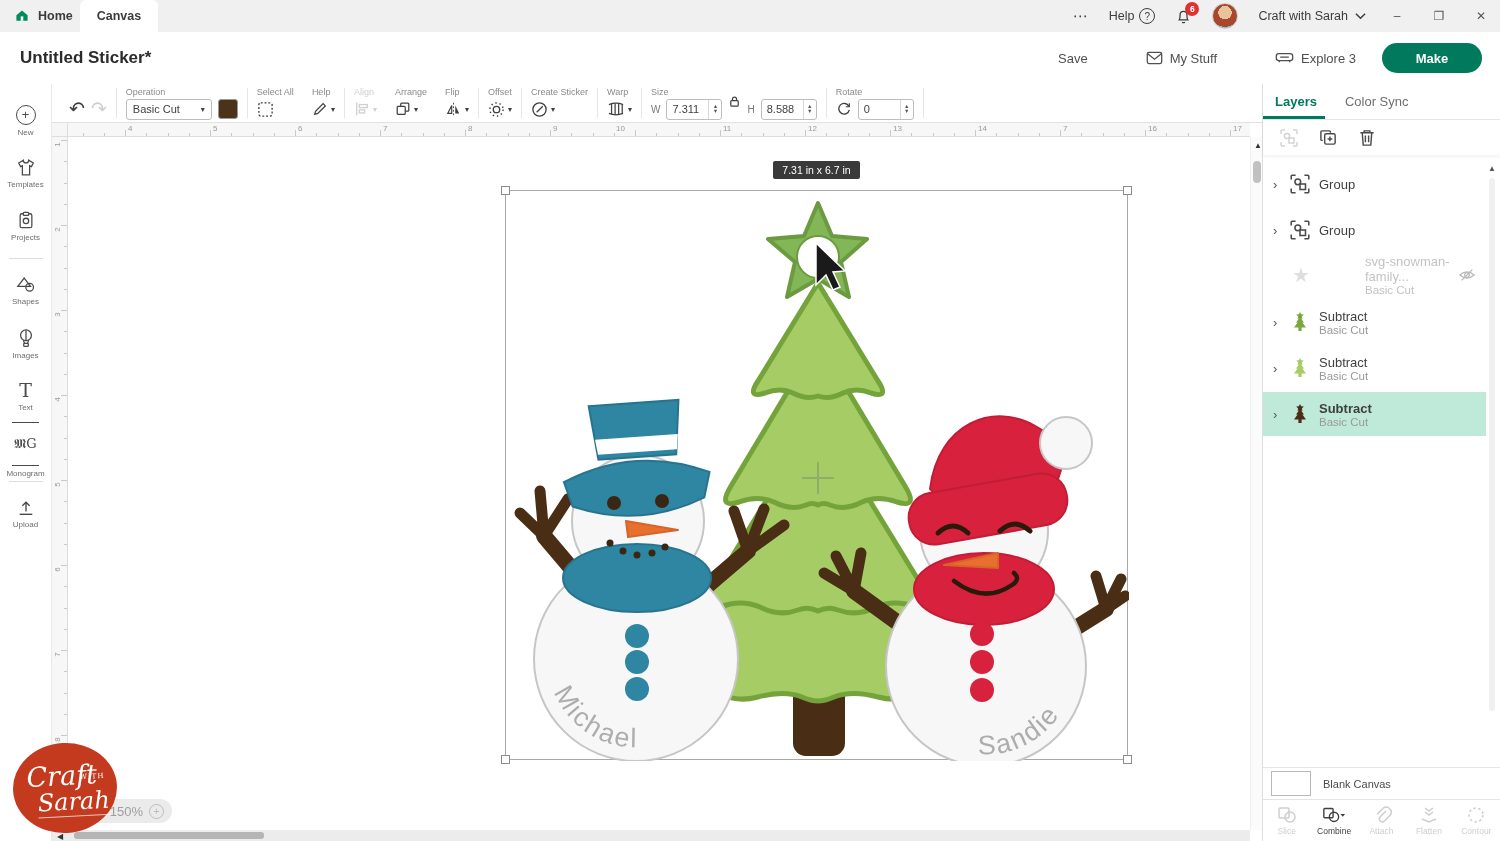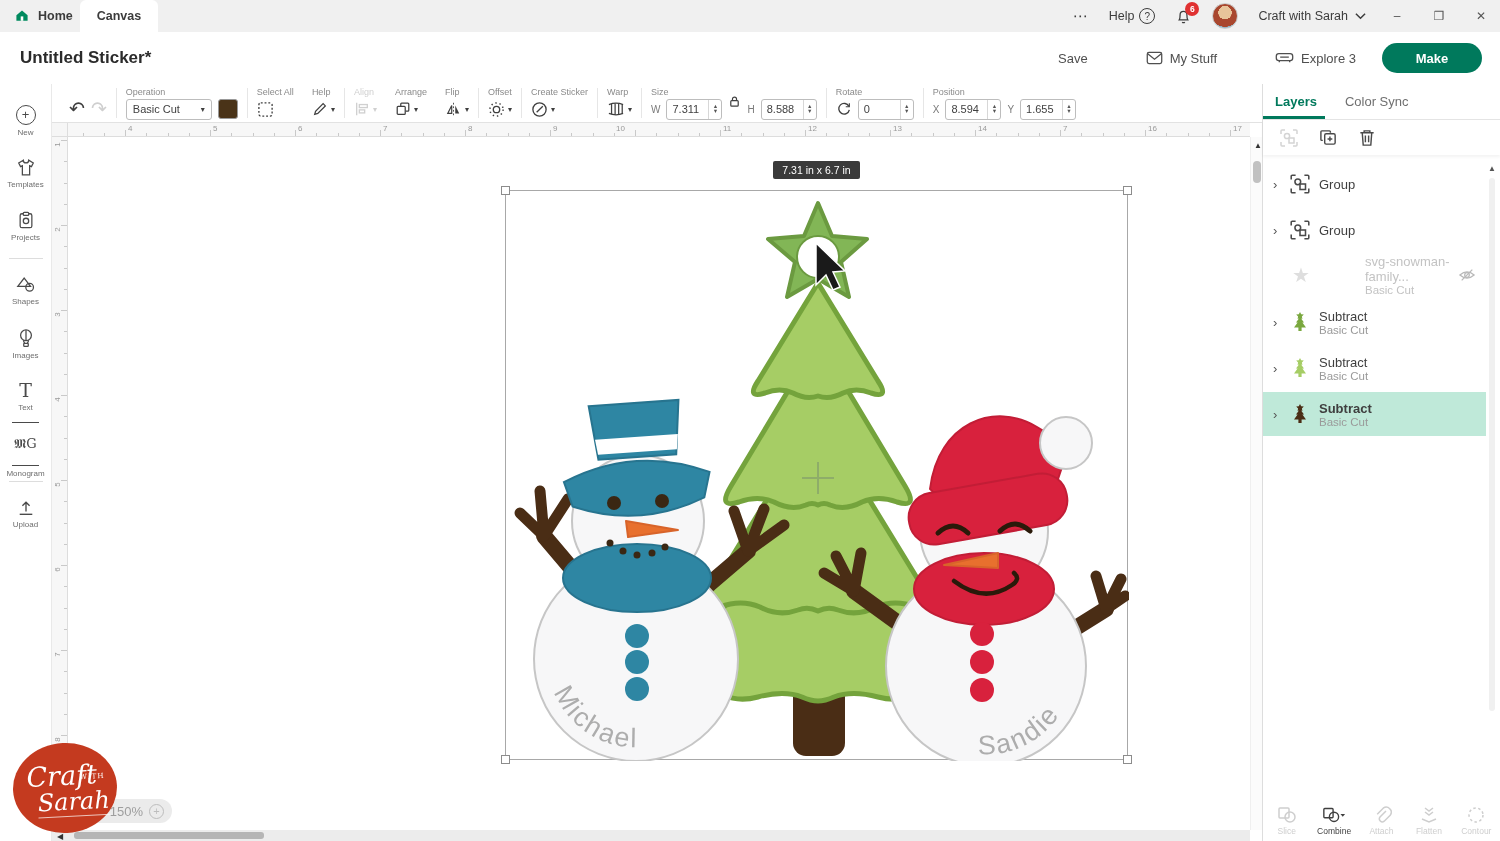--- a/index.html
+++ b/index.html
@@ -362,41 +362,20 @@
       <span class="num-input">
         <span class="ni-val">0</span>
         <span class="ni-step">
             <span>▲</span>
             <span>▼</span>
           </span>
       </span>
     </span>
   </div>
   <div class="tdiv"></div>
-  <div class="tgroup">
-    <span class="tlabel" style="align-self:flex-start">Position</span>
-    <span class="trow">
-      <span class="axis">X</span>
-      <span class="num-input">
-        <span class="ni-val">8.594</span>
-        <span class="ni-step">
-            <span>▲</span>
-            <span>▼</span>
-          </span>
-      </span>
-      <span class="axis">Y</span>
-      <span class="num-input">
-        <span class="ni-val">1.655</span>
-        <span class="ni-step">
-            <span>▲</span>
-            <span>▼</span>
-          </span>
-      </span>
-    </span>
-  </div>
 </div>
 
 <div class="leftrail">
   <div class="rail-item">
     <span class="new-circ">+</span>
     <span class="lbl">New</span>
   </div>
   <div class="rail-item">
     <span>
         <svg width="20" height="19" viewBox="0 0 22 20" fill="none" stroke="#4a4a4a" stroke-width="1.4">
@@ -783,20 +762,24 @@
       <span style="flex:1">
         <div class="ltitle">Subtract</div>
         <div class="lsub">Basic Cut</div>
       </span>
     </div>
   </div>
 
   <span class="pscroll-arrow">▲</span>
   <div class="pscroll-track"></div>
 
+  <div class="blank-row">
+    <span class="blank-swatch"></span>
+    <span class="blank-lbl">Blank Canvas</span>
+  </div>
 
   <div class="ptools">
     <span class="ptool">
       <svg width="20" height="18" viewBox="0 0 20 18" fill="none" stroke-width="1.5">
           <rect x="2" y="2" width="10" height="10" rx="1"></rect>
           <circle cx="13" cy="11" r="5"></circle>
         </svg>
       <span class="lbl">Slice</span>
     </span>
     <span class="ptool on">

